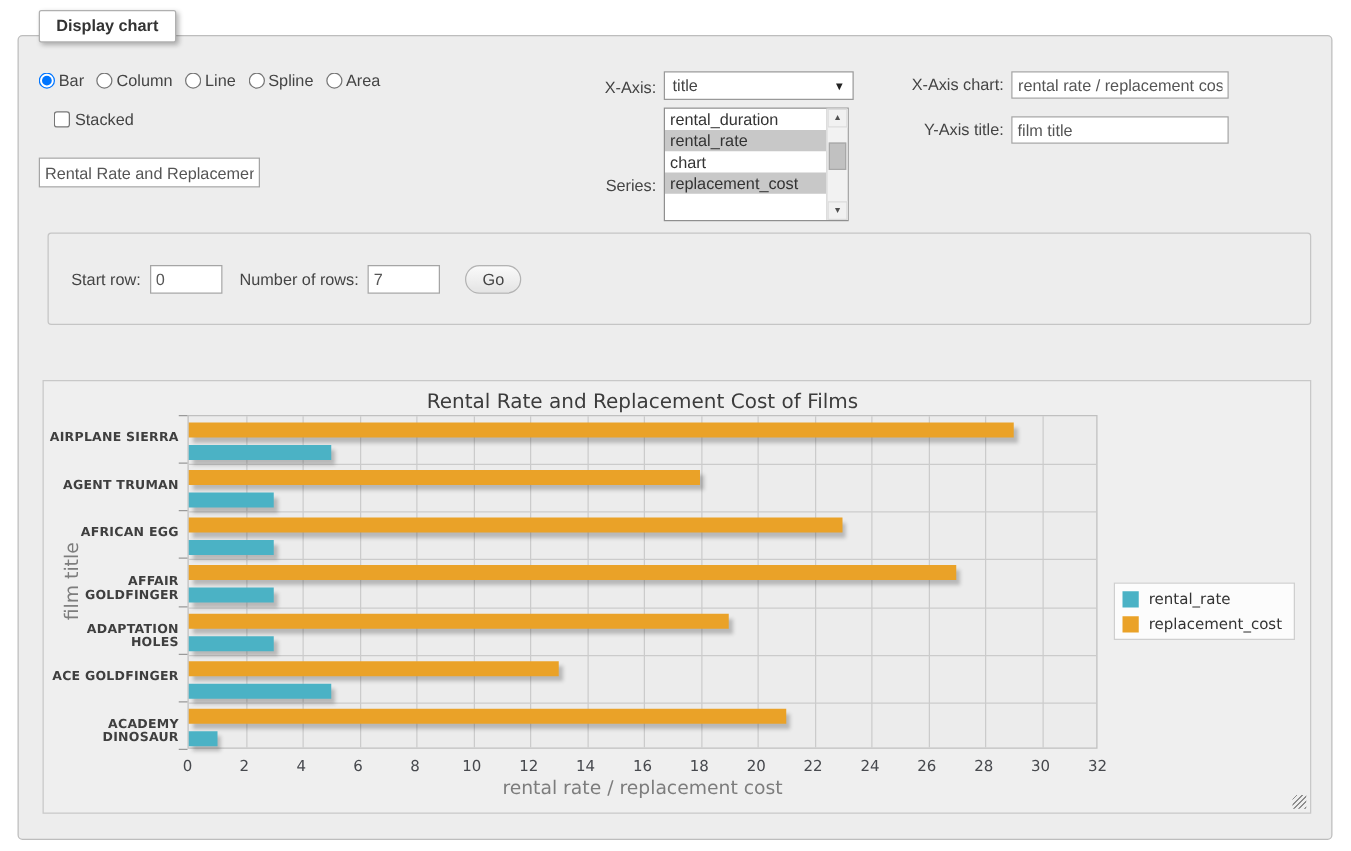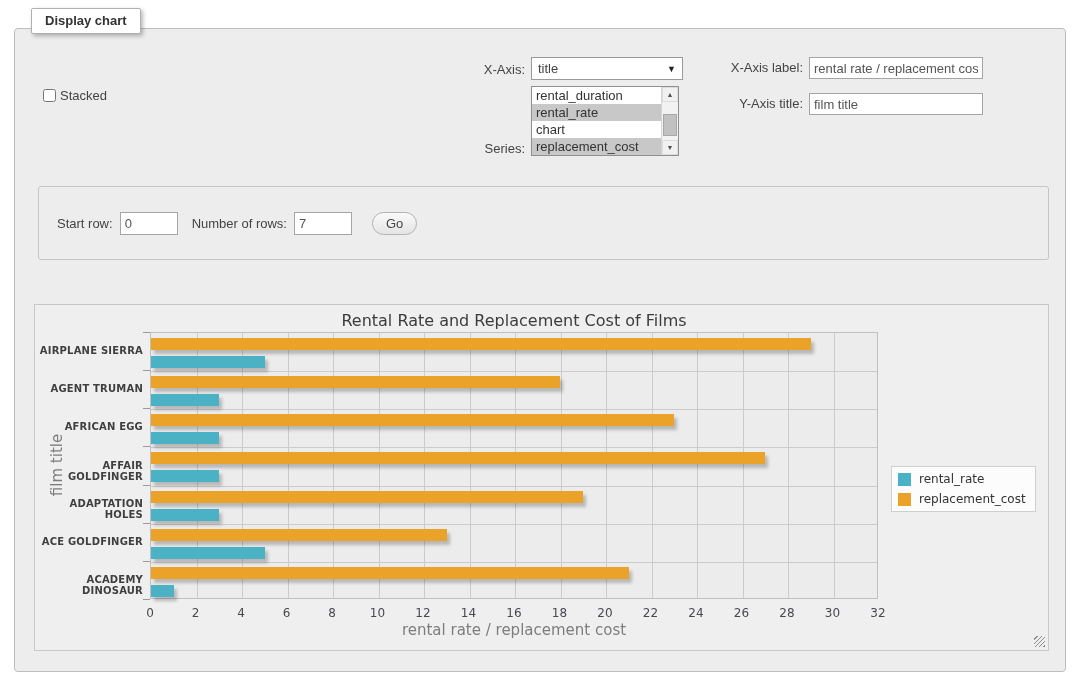--- a/index.html
+++ b/index.html
@@ -29,21 +29,21 @@
   .lbl-series  { left:430px; top:112px; width:80px; }
   .lbl-xlabel  { left:698px; top:31px;  width:90px; }
   .lbl-ylabel  { left:698px; top:67px;  width:90px; }
 
   .select-box { position:absolute; left:516px; top:28px; width:152px; height:23px;
     background:#fff; border:1px solid #999; display:flex; align-items:center;
     padding:0 6px; color:#444; }
   .select-box .val { flex:1; overflow:hidden; white-space:nowrap; }
   .select-box .arrow { font-size:9px; color:#222; }
 
-  .listbox { position:absolute; left:516px; top:57px; width:148px; height:70px;
+  .listbox { position:absolute; left:516px; top:57px; width:148px; height:91px;
     background:#fff; border:1px solid #8f8f8f; display:flex; }
   .lb-opts { flex:1; overflow:hidden; }
   .lb-opt { height:17px; line-height:17px; padding:0 4px; color:#333; white-space:nowrap; }
   .lb-opt.sel { background:#c8c8c8; }
   .lb-scroll { width:17px; background:#f2f2f2; border-left:1px solid #d5d5d5;
     display:flex; flex-direction:column; }
   .sb-btn { height:15px; background:#f1f1f1; border:1px solid #dcdcdc;
     font-size:7px; color:#505050; text-align:center; line-height:13px; }
   .sb-track { flex:1; position:relative; }
   .sb-thumb { position:absolute; left:1px; top:12px; width:14px; height:22px;
@@ -91,26 +91,49 @@
   .resize-handle { position:absolute; right:3px; bottom:3px; width:11px; height:11px;
     background:repeating-linear-gradient(135deg, transparent 0 2px, #8d8d8d 2px 3px);
     cursor:se-resize; }
 </style>
 </head>
 <body>
 
 <div class="panel">
   <div class="panel-legend">Display chart</div>
 
+  <div class="radio-row" id="radio-row">
+      <label class="radio-opt">
+        <input type="radio" name="ctype" checked="" style="">
+        <span class="radio-text">Bar</span>
+      </label>
+      <label class="radio-opt">
+        <input type="radio" name="ctype" style="">
+        <span class="radio-text">Column</span>
+      </label>
+      <label class="radio-opt">
+        <input type="radio" name="ctype" style="">
+        <span class="radio-text">Line</span>
+      </label>
+      <label class="radio-opt">
+        <input type="radio" name="ctype" style="">
+        <span class="radio-text">Spline</span>
+      </label>
+      <label class="radio-opt">
+        <input type="radio" name="ctype" style="">
+        <span class="radio-text">Area</span>
+      </label>
+    </div>
 
   <div class="chk-row">
     <input type="checkbox" style="">
     <span>Stacked</span>
   </div>
 
+  <input type="text" class="title-input" value="Rental Rate and Replacemer" style="">
 
   <span class="field-label lbl-xaxis">X-Axis:</span>
   <div class="select-box">
     <span class="val">title</span>
     <span class="arrow">▼</span>
   </div>
 
   <span class="field-label lbl-series">Series:</span>
   <div class="listbox">
     <div class="lb-opts" id="lb-opts">
@@ -121,21 +144,21 @@
       </div>
     <div class="lb-scroll">
       <div class="sb-btn">▲</div>
       <div class="sb-track">
         <div class="sb-thumb"></div>
       </div>
       <div class="sb-btn">▼</div>
     </div>
   </div>
 
-  <span class="field-label lbl-xlabel">X-Axis label:</span>
+  <span class="field-label lbl-xlabel">X-Axis chart:</span>
   <input type="text" class="xlabel-input" value="rental rate / replacement cost" style="">
 
   <span class="field-label lbl-ylabel">Y-Axis title:</span>
   <input type="text" class="ylabel-input" value="film title" style="">
 
   <div class="rows-panel">
     <div class="rows-inner">
       <span class="sp1">Start row:</span>
       <input type="text" value="0" style="">
       <span class="gap14"></span>

